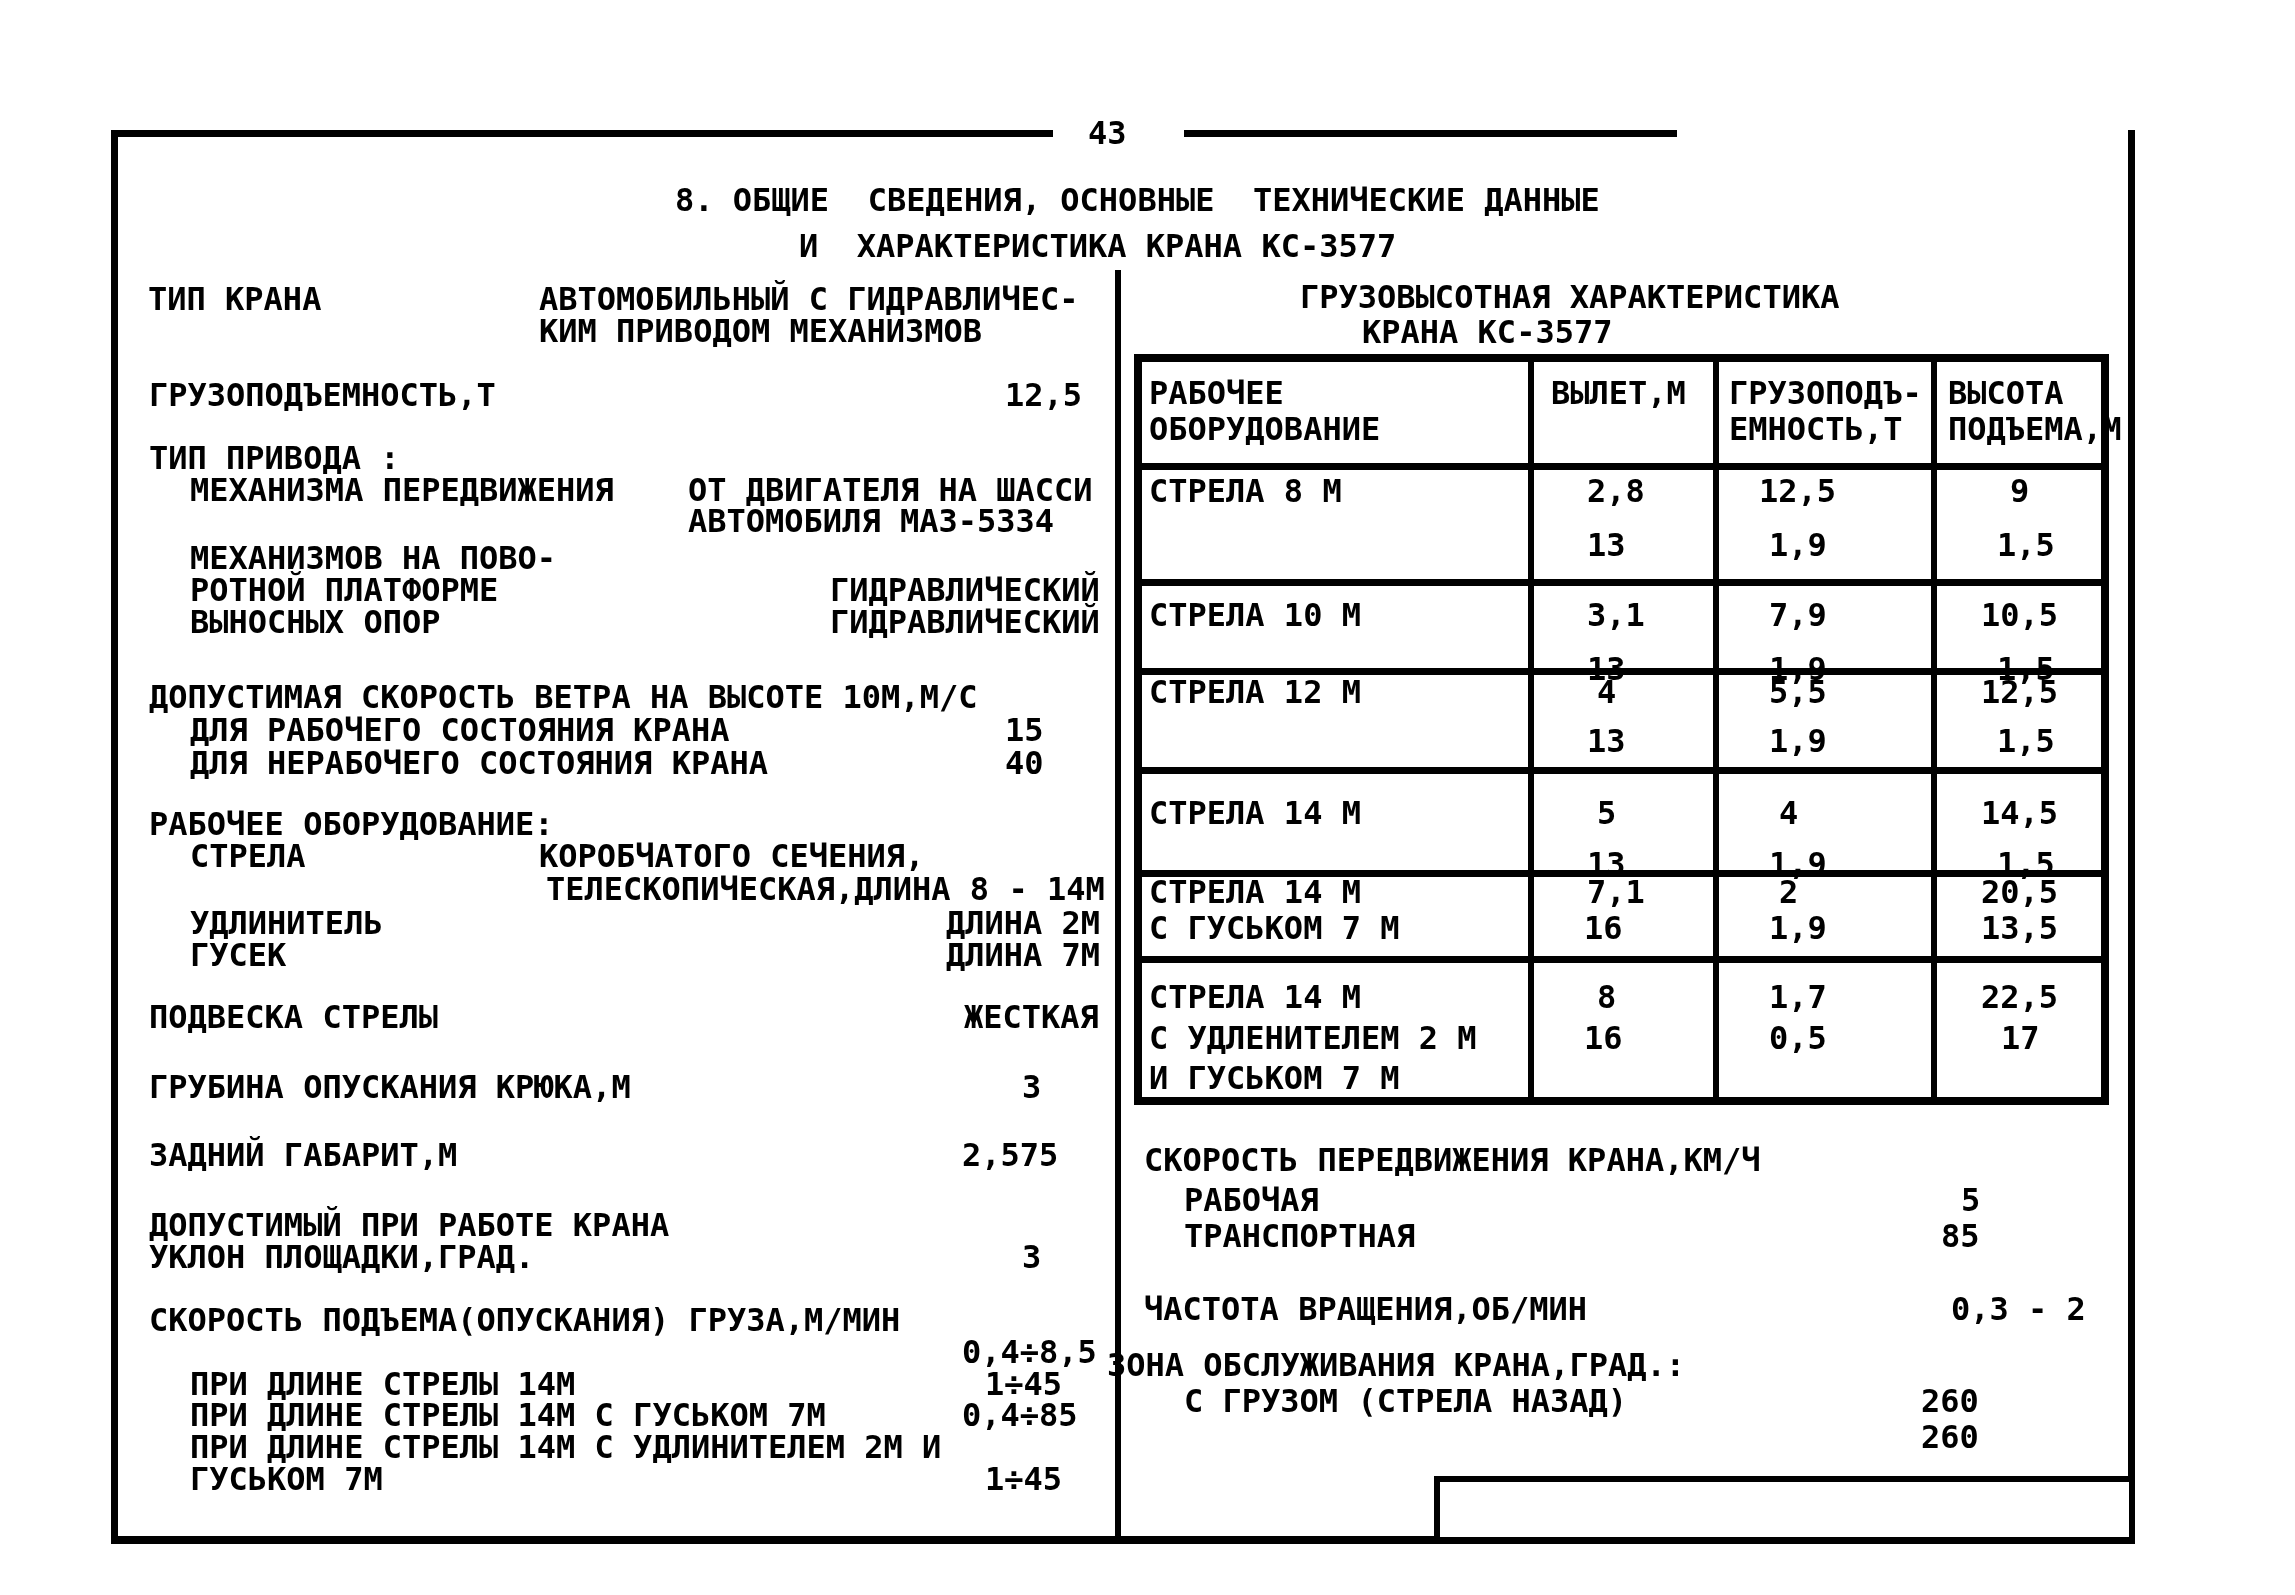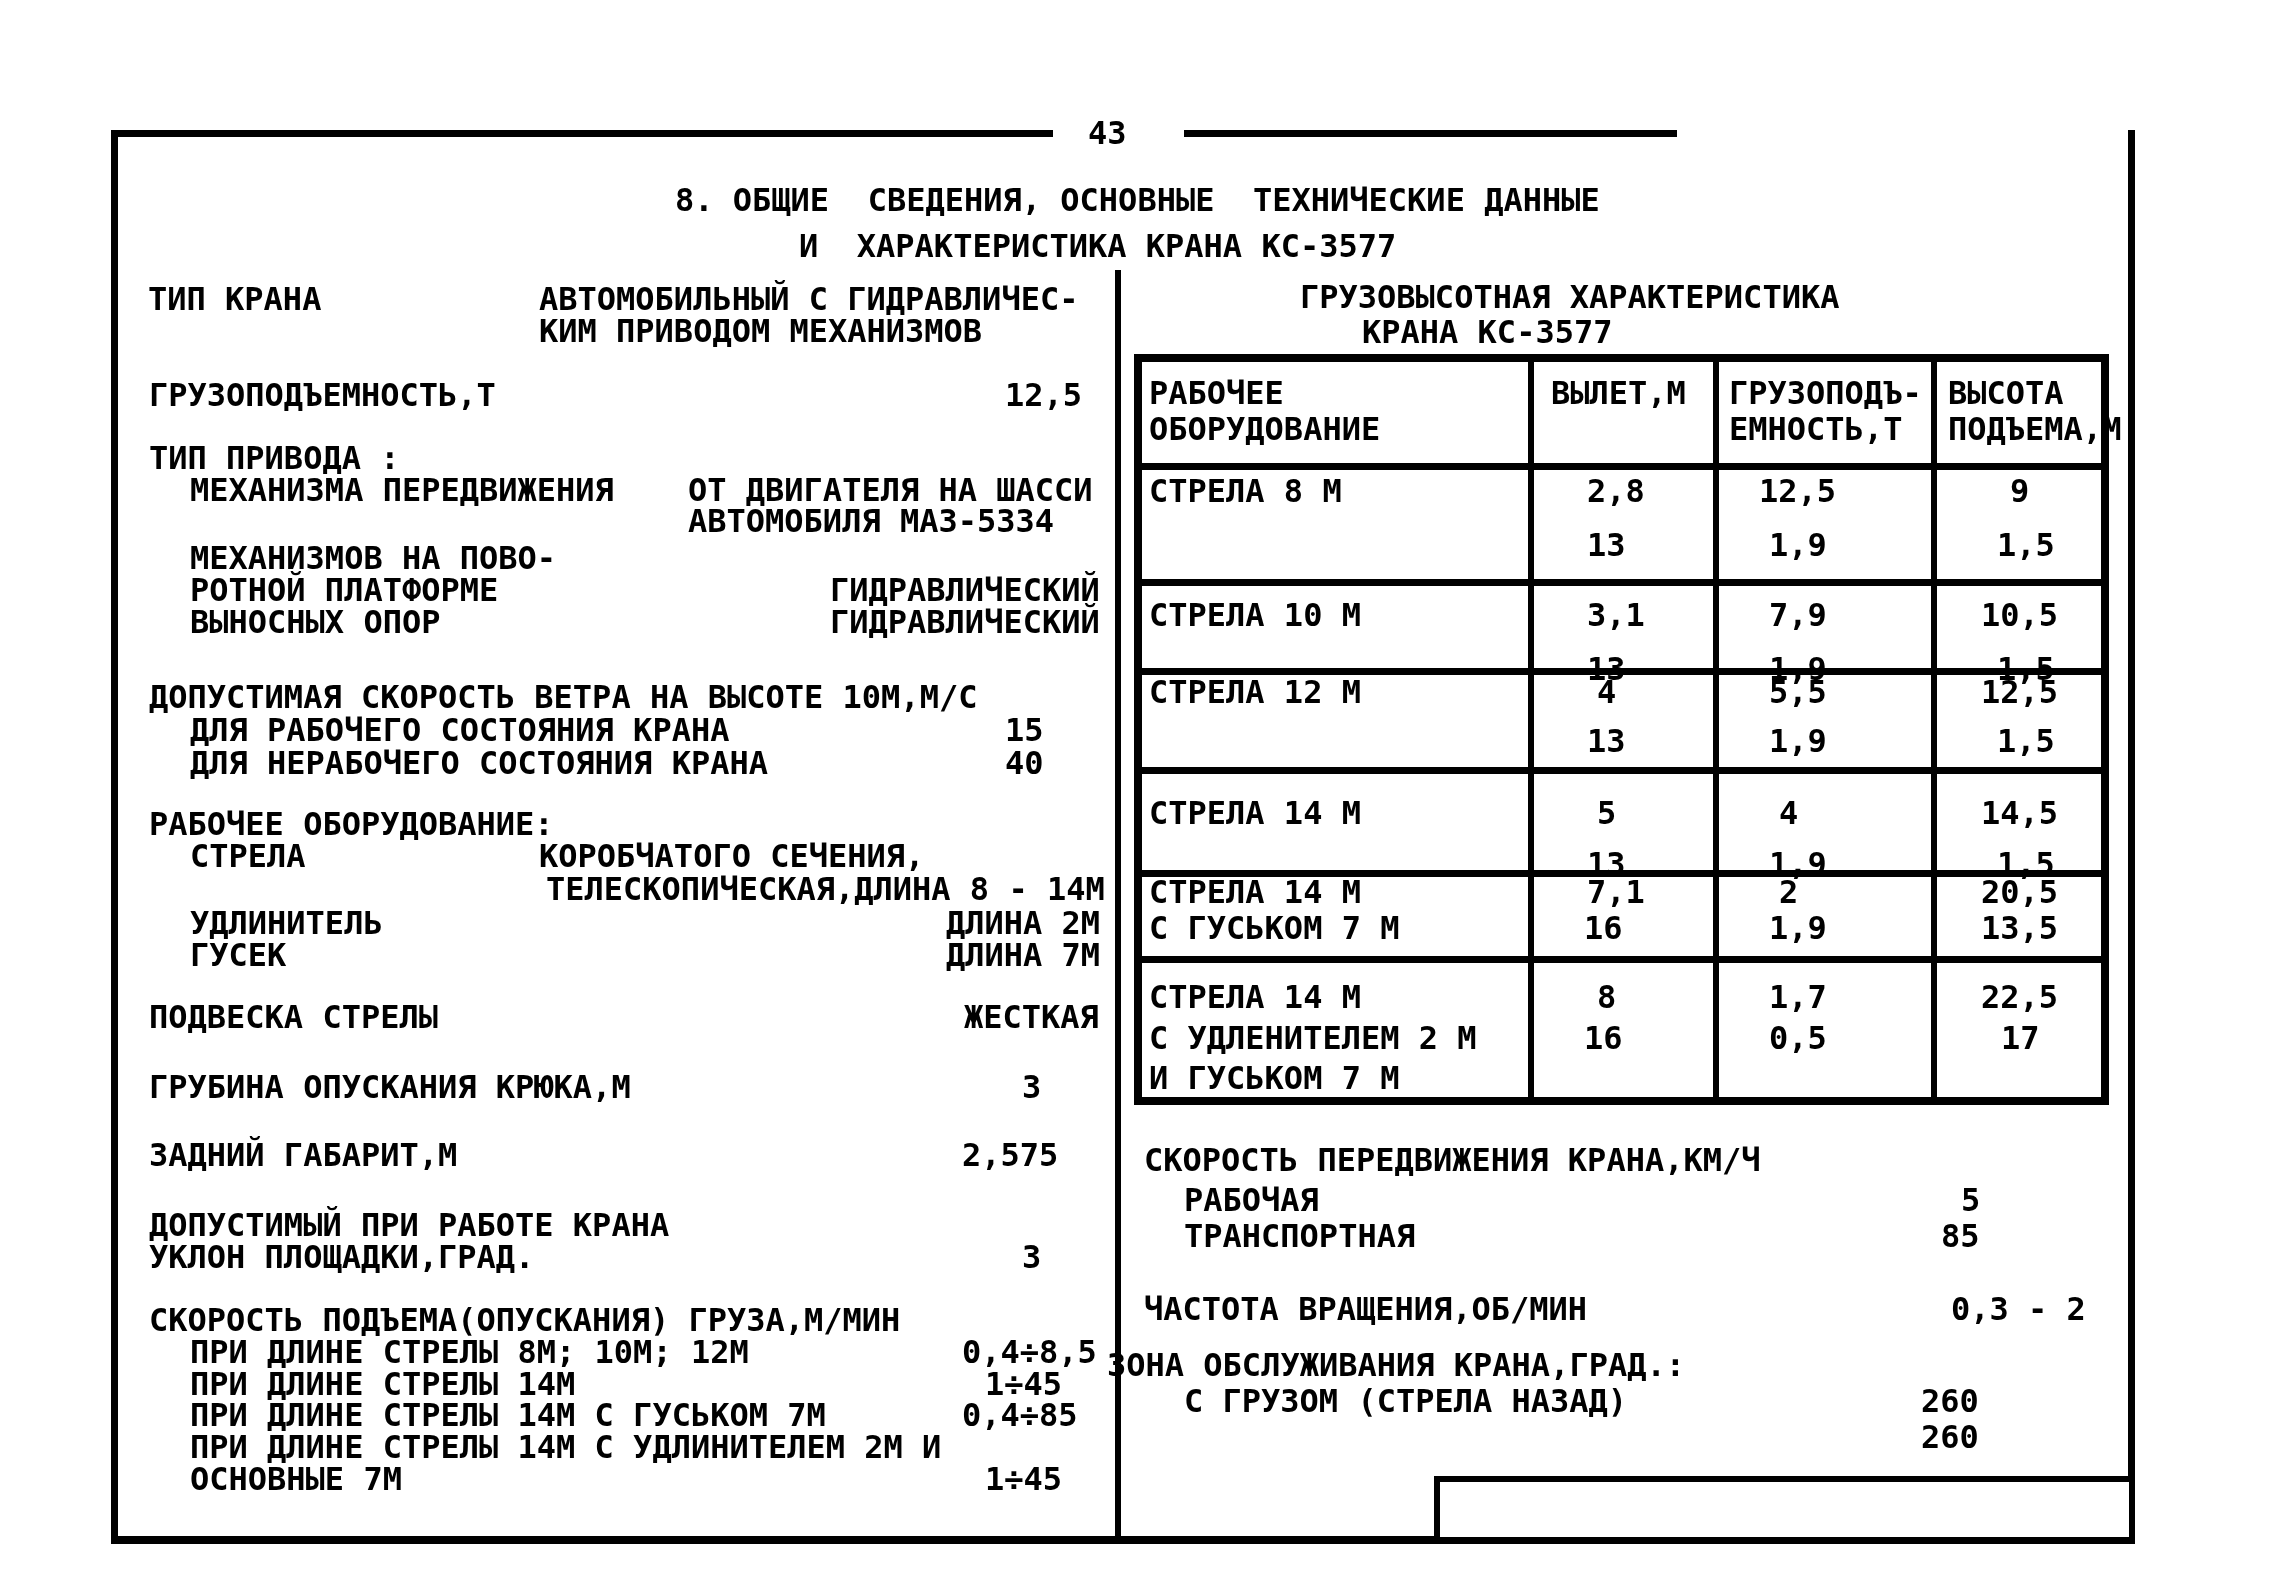--- a/index.html
+++ b/index.html
@@ -68,28 +68,27 @@
   <span class="t" style="left:149px;top:1001px">ПОДВЕСКА СТРЕЛЫ</span>
   <span class="t" style="left:964px;top:1001px">ЖЕСТКАЯ</span>
   <span class="t" style="left:149px;top:1071px">ГРУБИНА ОПУСКАНИЯ КРЮКА,М</span>
   <span class="t" style="left:1022px;top:1071px">3</span>
   <span class="t" style="left:149px;top:1139px">ЗАДНИЙ ГАБАРИТ,М</span>
   <span class="t" style="left:962px;top:1139px">2,575</span>
   <span class="t" style="left:149px;top:1209px">ДОПУСТИМЫЙ ПРИ РАБОТЕ КРАНА</span>
   <span class="t" style="left:149px;top:1241px">УКЛОН ПЛОЩАДКИ,ГРАД.</span>
   <span class="t" style="left:1022px;top:1241px">3</span>
   <span class="t" style="left:149px;top:1304px">СКОРОСТЬ ПОДЪЕМА(ОПУСКАНИЯ) ГРУЗА,М/МИН</span>
-  <span class="t" style="left:190px;top:1336px">ПРИ ДЛИНЕ СТРЕЛЫ 8М; 10М; 12М</span>
   <span class="t" style="left:962px;top:1336px">0,4÷8,5</span>
   <span class="t" style="left:190px;top:1368px">ПРИ ДЛИНЕ СТРЕЛЫ 14М</span>
   <span class="t" style="left:985px;top:1368px">1÷45</span>
   <span class="t" style="left:190px;top:1399px">ПРИ ДЛИНЕ СТРЕЛЫ 14М С ГУСЬКОМ 7М</span>
   <span class="t" style="left:962px;top:1399px">0,4÷85</span>
   <span class="t" style="left:190px;top:1431px">ПРИ ДЛИНЕ СТРЕЛЫ 14М С УДЛИНИТЕЛЕМ 2М И</span>
-  <span class="t" style="left:190px;top:1463px">ОСНОВНЫЕ 7М</span>
+  <span class="t" style="left:190px;top:1463px">ГУСЬКОМ 7М</span>
   <span class="t" style="left:985px;top:1463px">1÷45</span>
 
   <span class="t" style="left:1300px;top:281px">ГРУЗОВЫСОТНАЯ ХАРАКТЕРИСТИКА</span>
   <span class="t" style="left:1362px;top:316px">КРАНА КС-3577</span>
 
   <div class="box" style="left:1134px;top:354px;width:975px;height:751px;border-width:8px;box-sizing:border-box;background:transparent;"></div>
   <div class="bar" style="left:1528px;top:354px;width:6px;height:751px"></div>
   <div class="bar" style="left:1713px;top:354px;width:6px;height:751px"></div>
   <div class="bar" style="left:1931px;top:354px;width:6px;height:751px"></div>
   <div class="bar" style="left:1134px;top:463px;width:975px;height:6.6px"></div>

